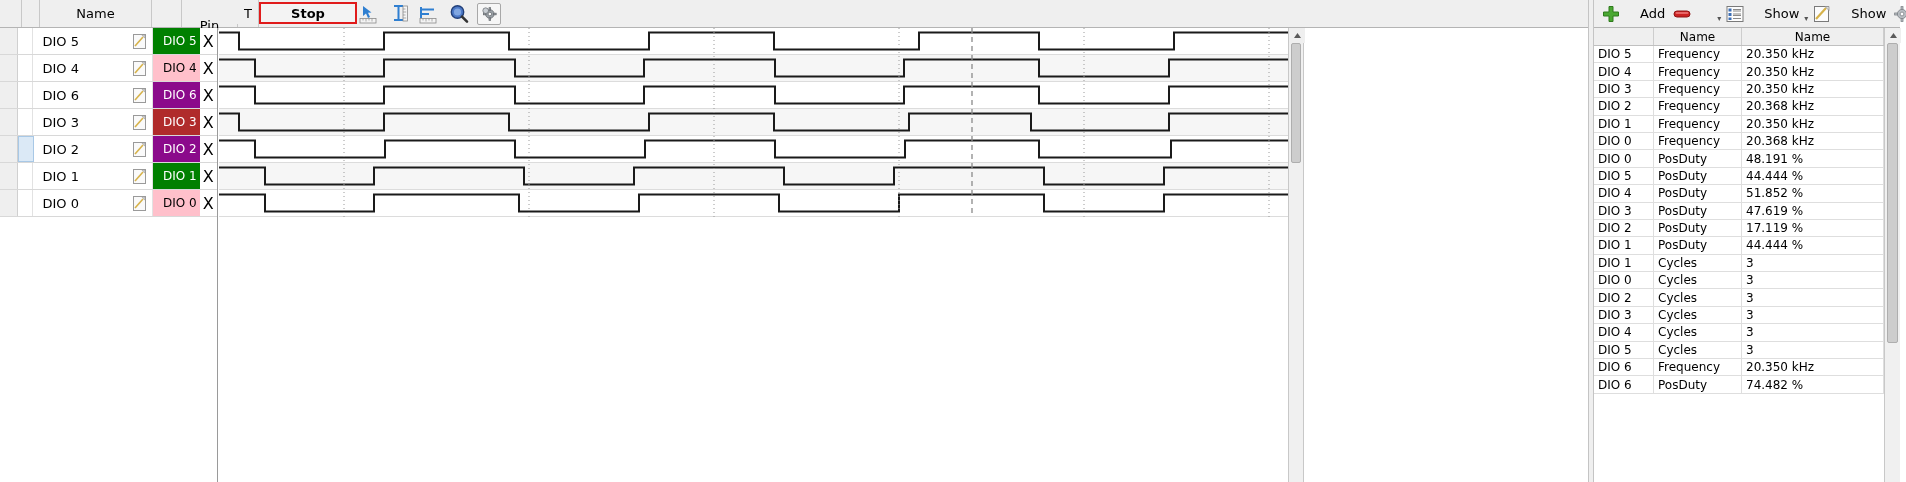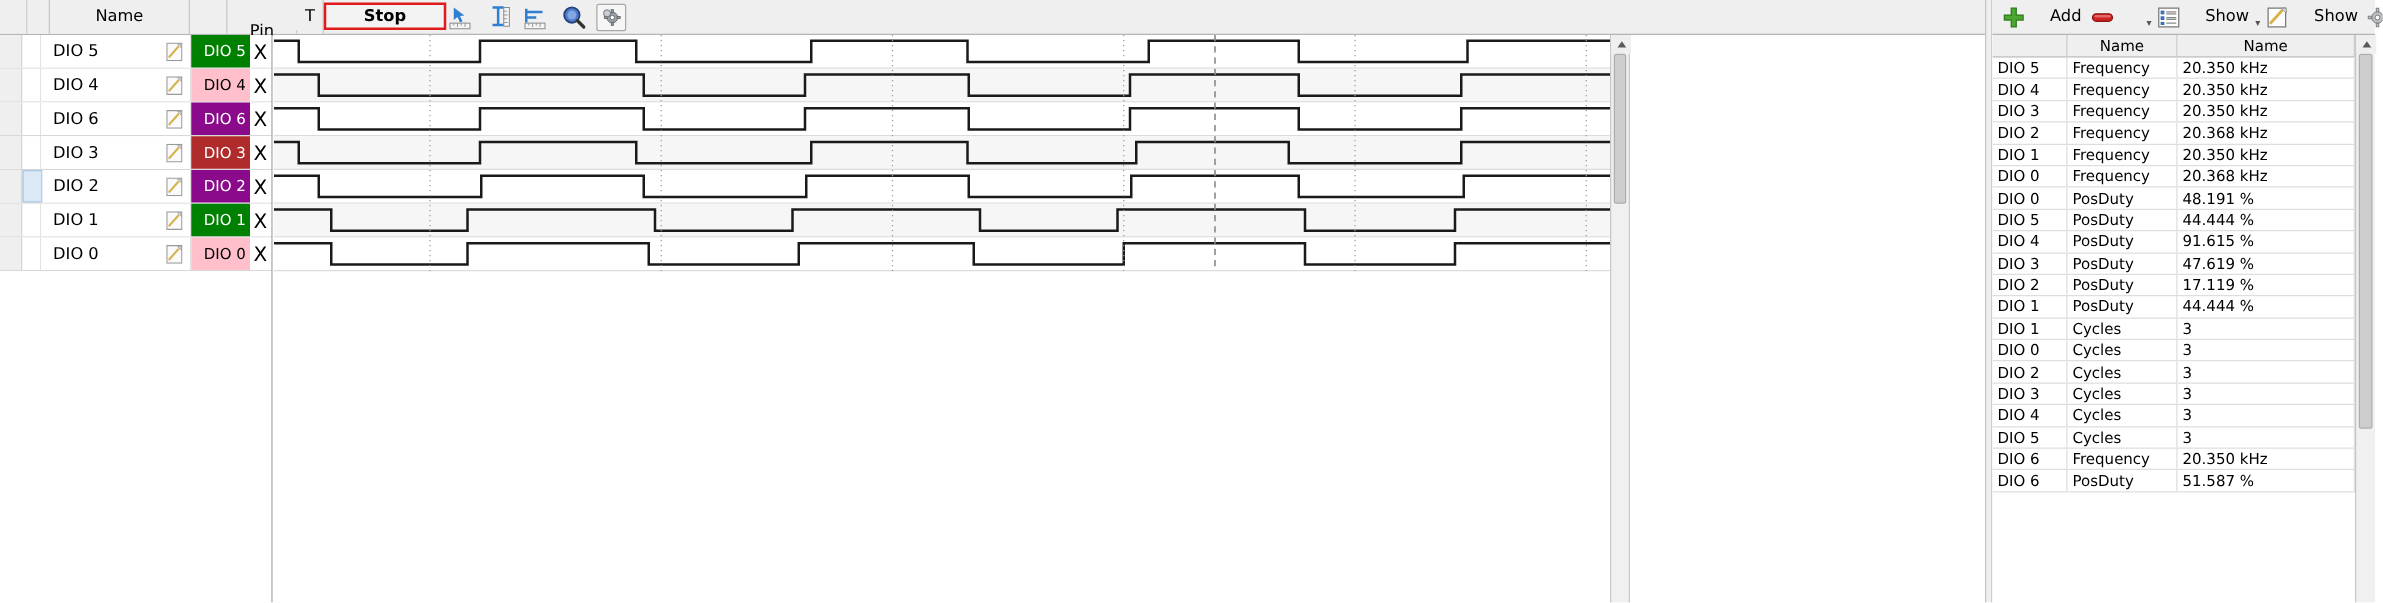--- a/index.html
+++ b/index.html
@@ -428,21 +428,21 @@
             <div class="mc-value">48.191 %</div>
           </div>
           <div class="meas-row">
             <div class="mc-dio">DIO 5</div>
             <div class="mc-name">PosDuty</div>
             <div class="mc-value">44.444 %</div>
           </div>
           <div class="meas-row">
             <div class="mc-dio">DIO 4</div>
             <div class="mc-name">PosDuty</div>
-            <div class="mc-value">91.615 %</div>
+            <div class="mc-value">51.852 %</div>
           </div>
           <div class="meas-row">
             <div class="mc-dio">DIO 3</div>
             <div class="mc-name">PosDuty</div>
             <div class="mc-value">47.619 %</div>
           </div>
           <div class="meas-row">
             <div class="mc-dio">DIO 2</div>
             <div class="mc-name">PosDuty</div>
             <div class="mc-value">17.119 %</div>
@@ -483,21 +483,21 @@
             <div class="mc-value">3</div>
           </div>
           <div class="meas-row">
             <div class="mc-dio">DIO 6</div>
             <div class="mc-name">Frequency</div>
             <div class="mc-value">20.350 kHz</div>
           </div>
           <div class="meas-row">
             <div class="mc-dio">DIO 6</div>
             <div class="mc-name">PosDuty</div>
-            <div class="mc-value">51.587 %</div>
+            <div class="mc-value">74.482 %</div>
           </div>
         </div>
     </div>
 
     <div id="meas-vscroll">
       <div class="sb-arrow">
         <svg width="9" height="7" viewBox="0 0 9 7">
             <path d="M4.5 1 L8 6 L1 6 Z" fill="#5a5a5a"></path>
           </svg>
       </div>

